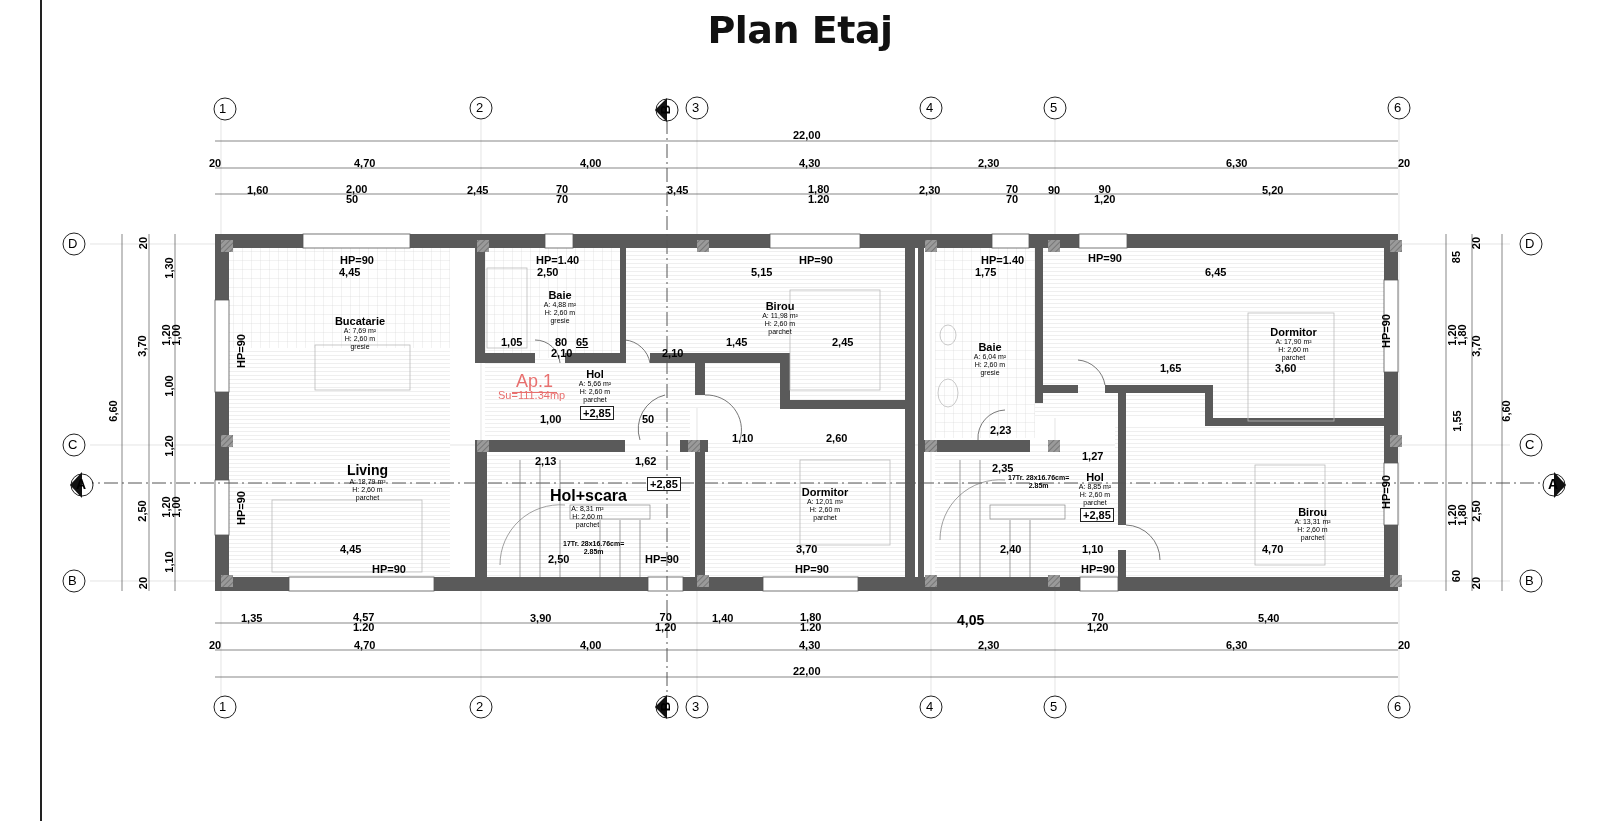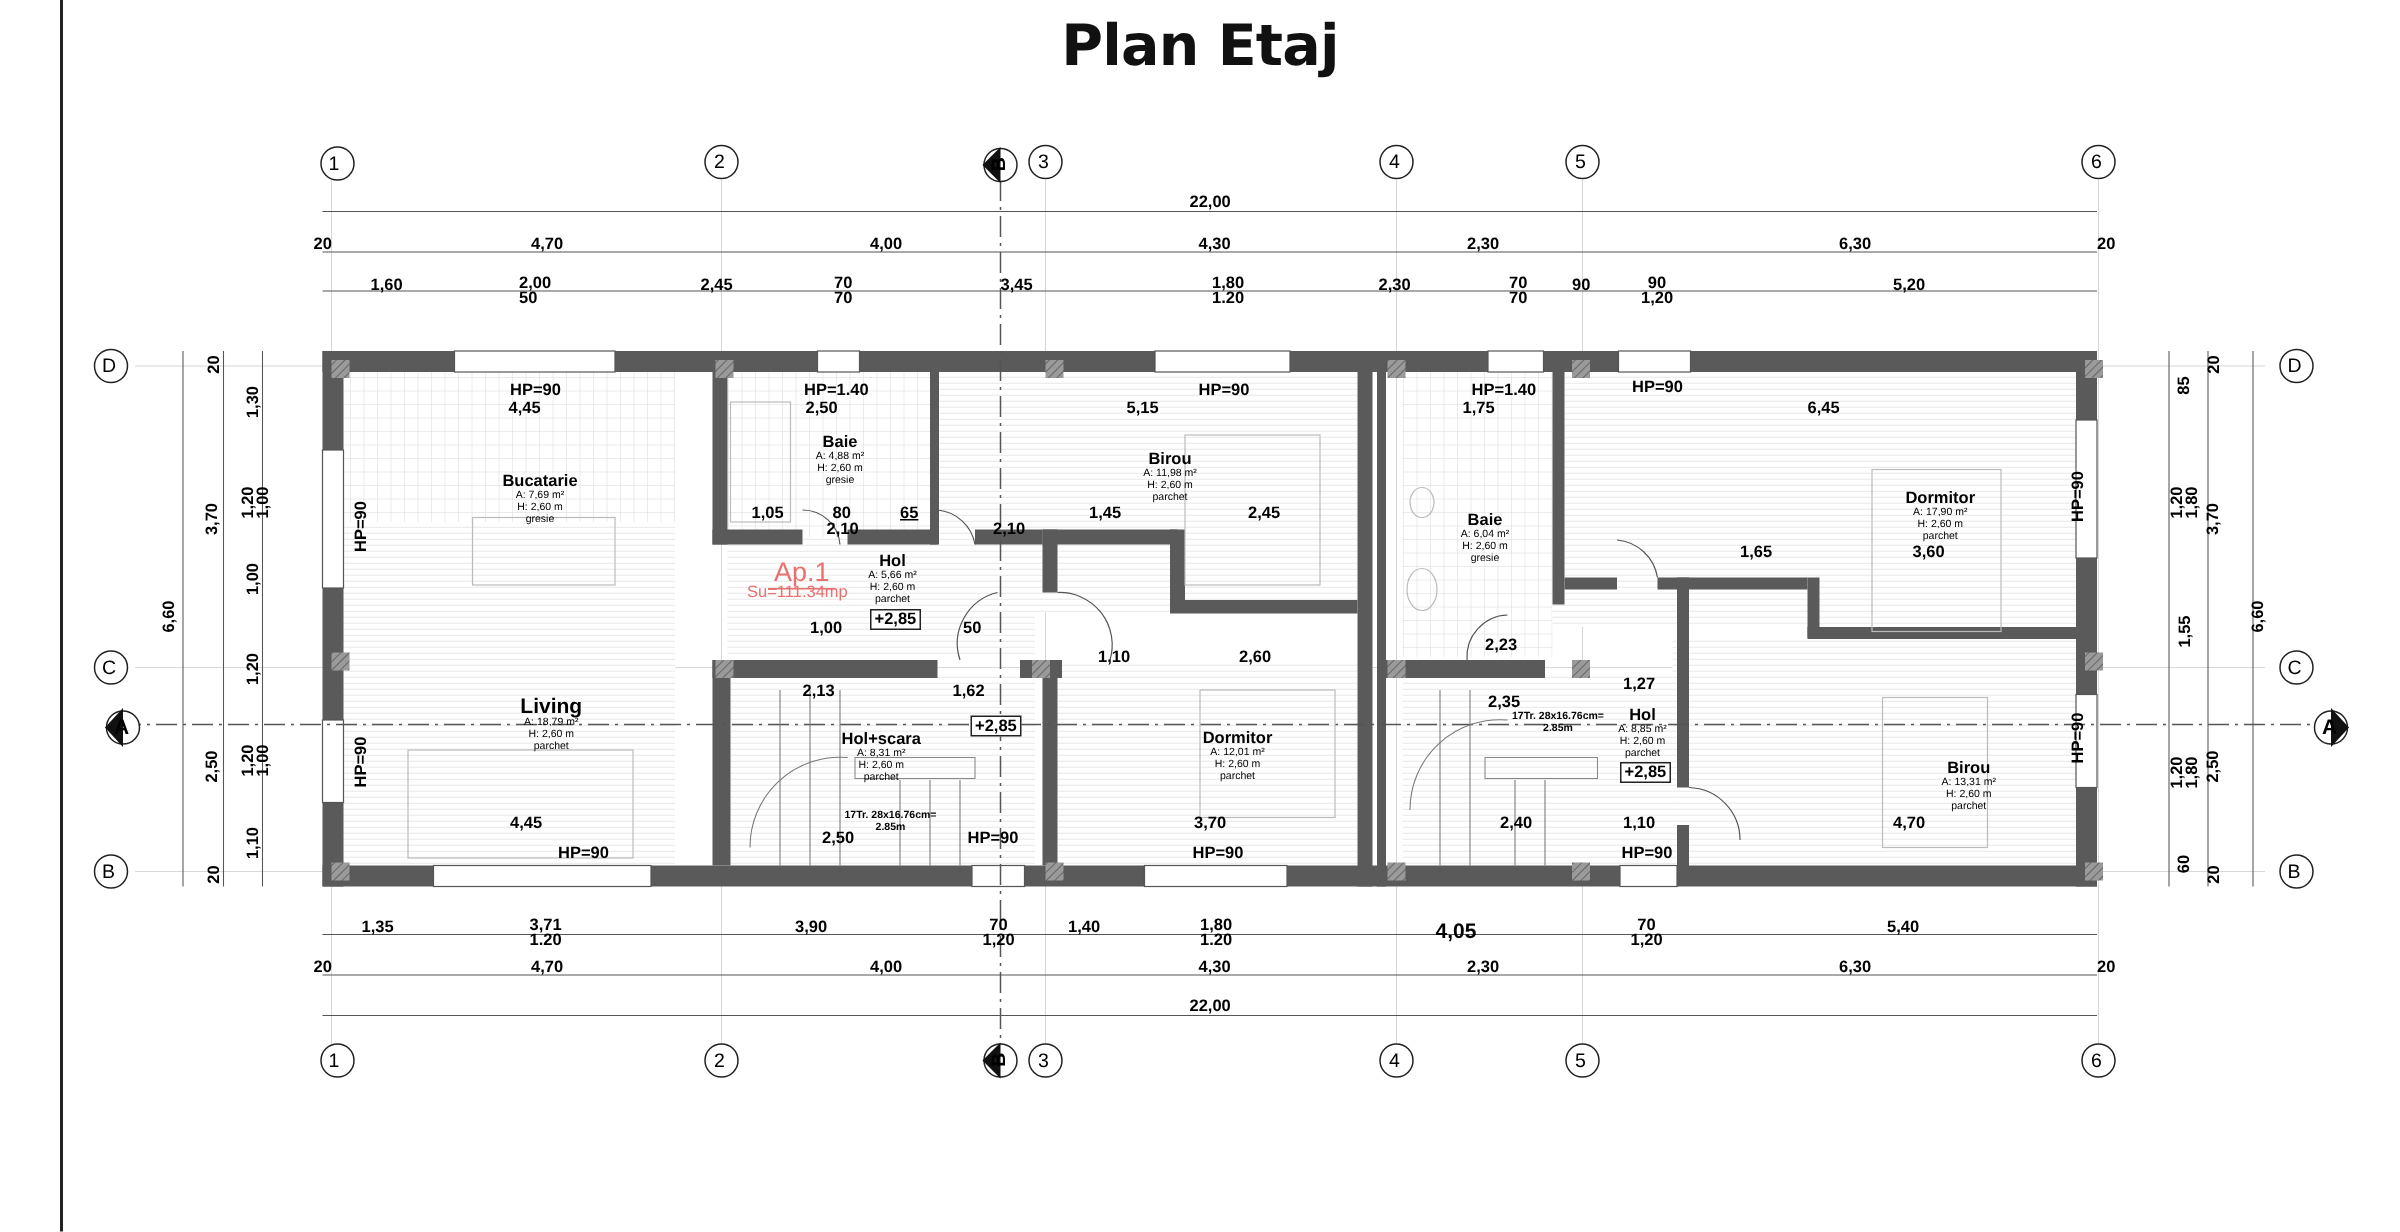--- a/index.html
+++ b/index.html
@@ -274,21 +274,21 @@
   </div>
 <div style="position:absolute;left:1048px;top:184px;font-size:11px;font-weight:bold;">90</div>
 <div style="position:absolute;left:1094px;top:184px;font-size:11px;font-weight:bold;line-height:10px;text-align:center;">
     <div>90</div>
     <div>1,20</div>
   </div>
 <div style="position:absolute;left:1262px;top:184px;font-size:11px;font-weight:bold;">5,20</div>
 
 <div style="position:absolute;left:241px;top:612px;font-size:11px;font-weight:bold;">1,35</div>
 <div style="position:absolute;left:353px;top:612px;font-size:11px;font-weight:bold;line-height:10px;text-align:center;">
-    <div>3,71</div>
+    <div>4,57</div>
     <div>1.20</div>
   </div>
 <div style="position:absolute;left:530px;top:612px;font-size:11px;font-weight:bold;">3,90</div>
 <div style="position:absolute;left:655px;top:612px;font-size:11px;font-weight:bold;line-height:10px;text-align:center;">
     <div>70</div>
     <div>1,20</div>
   </div>
 <div style="position:absolute;left:712px;top:612px;font-size:11px;font-weight:bold;">1,40</div>
 <div style="position:absolute;left:800px;top:612px;font-size:11px;font-weight:bold;line-height:10px;text-align:center;">
     <div>1,80</div>
@@ -386,21 +386,21 @@
   <div style="font-size:7px;line-height:8px;">H: 2,60 m</div>
   <div style="font-size:7px;line-height:8px;">parchet</div>
 </div>
 <div style="position:absolute;left:330px;top:462px;width:75px;text-align:center;">
   <div style="font-size:14px;font-weight:bold;">Living</div>
   <div style="font-size:7px;line-height:8px;">A: 18,79 m²</div>
   <div style="font-size:7px;line-height:8px;">H: 2,60 m</div>
   <div style="font-size:7px;line-height:8px;">parchet</div>
 </div>
 <div style="position:absolute;left:550px;top:487px;width:75px;text-align:center;">
-  <div style="font-size:11px;font-weight:bold;">Hol+scara</div>
+  <div style="font-size:16px;font-weight:bold;">Hol+scara</div>
   <div style="font-size:7px;line-height:8px;">A: 8,31 m²</div>
   <div style="font-size:7px;line-height:8px;">H: 2,60 m</div>
   <div style="font-size:7px;line-height:8px;">parchet</div>
 </div>
 <div style="position:absolute;left:790px;top:486px;width:70px;text-align:center;">
   <div style="font-size:11px;font-weight:bold;">Dormitor</div>
   <div style="font-size:7px;line-height:8px;">A: 12,01 m²</div>
   <div style="font-size:7px;line-height:8px;">H: 2,60 m</div>
   <div style="font-size:7px;line-height:8px;">parchet</div>
 </div>
@@ -443,21 +443,21 @@
   </div>
 
 <div style="font-size:11px;font-weight:bold;">
   <div style="position:absolute;left:339px;top:266px;">4,45</div>
   <div style="position:absolute;left:537px;top:266px;">2,50</div>
   <div style="position:absolute;left:751px;top:266px;">5,15</div>
   <div style="position:absolute;left:975px;top:266px;">1,75</div>
   <div style="position:absolute;left:1205px;top:266px;">6,45</div>
   <div style="position:absolute;left:501px;top:336px;">1,05</div>
   <div style="position:absolute;left:555px;top:336px;">80</div>
-  <div style="position:absolute;left:600px;top:336px;text-decoration:underline;">65</div>
+  <div style="position:absolute;left:576px;top:336px;text-decoration:underline;">65</div>
   <div style="position:absolute;left:726px;top:336px;">1,45</div>
   <div style="position:absolute;left:832px;top:336px;">2,45</div>
   <div style="position:absolute;left:551px;top:347px;">2,10</div>
   <div style="position:absolute;left:662px;top:347px;">2,10</div>
   <div style="position:absolute;left:1160px;top:362px;">1,65</div>
   <div style="position:absolute;left:1275px;top:362px;">3,60</div>
   <div style="position:absolute;left:540px;top:413px;">1,00</div>
   <div style="position:absolute;left:642px;top:413px;">50</div>
   <div style="position:absolute;left:732px;top:432px;">1,10</div>
   <div style="position:absolute;left:826px;top:432px;">2,60</div>

